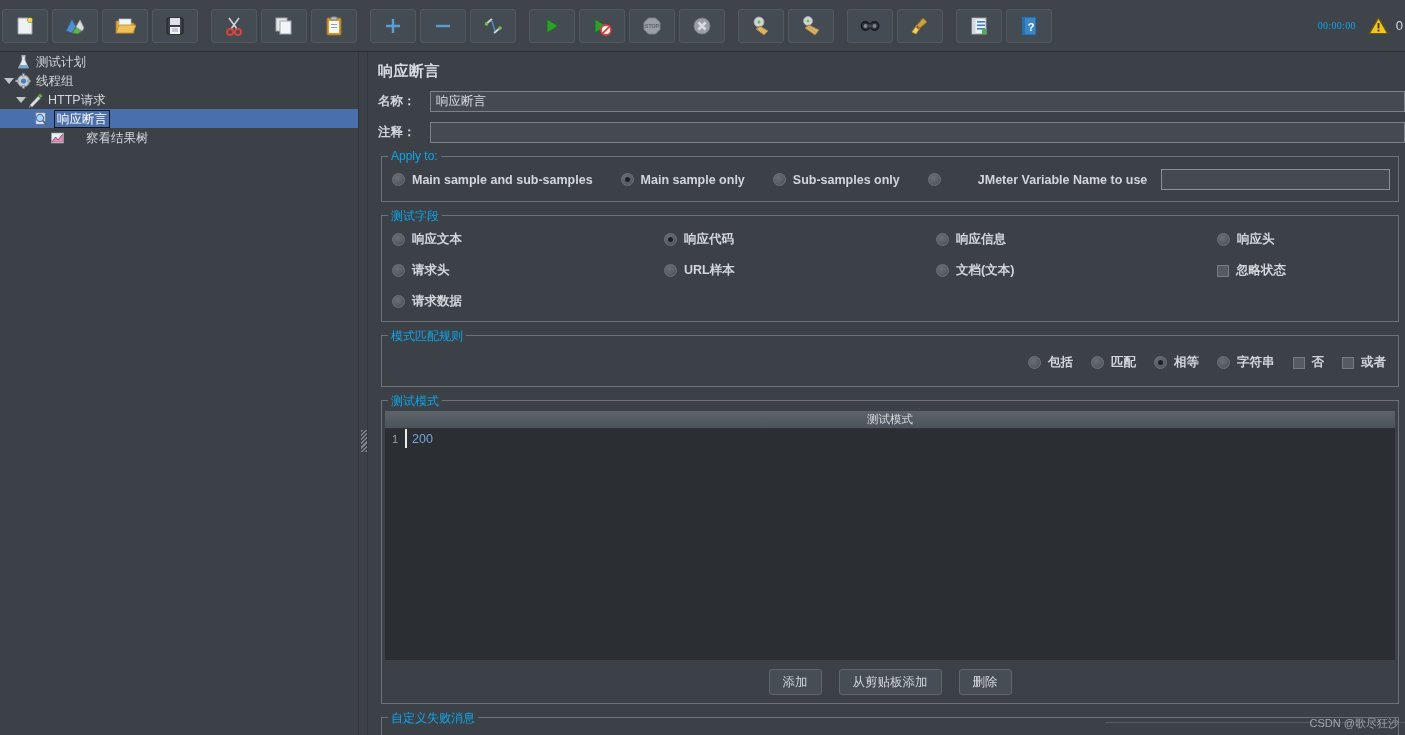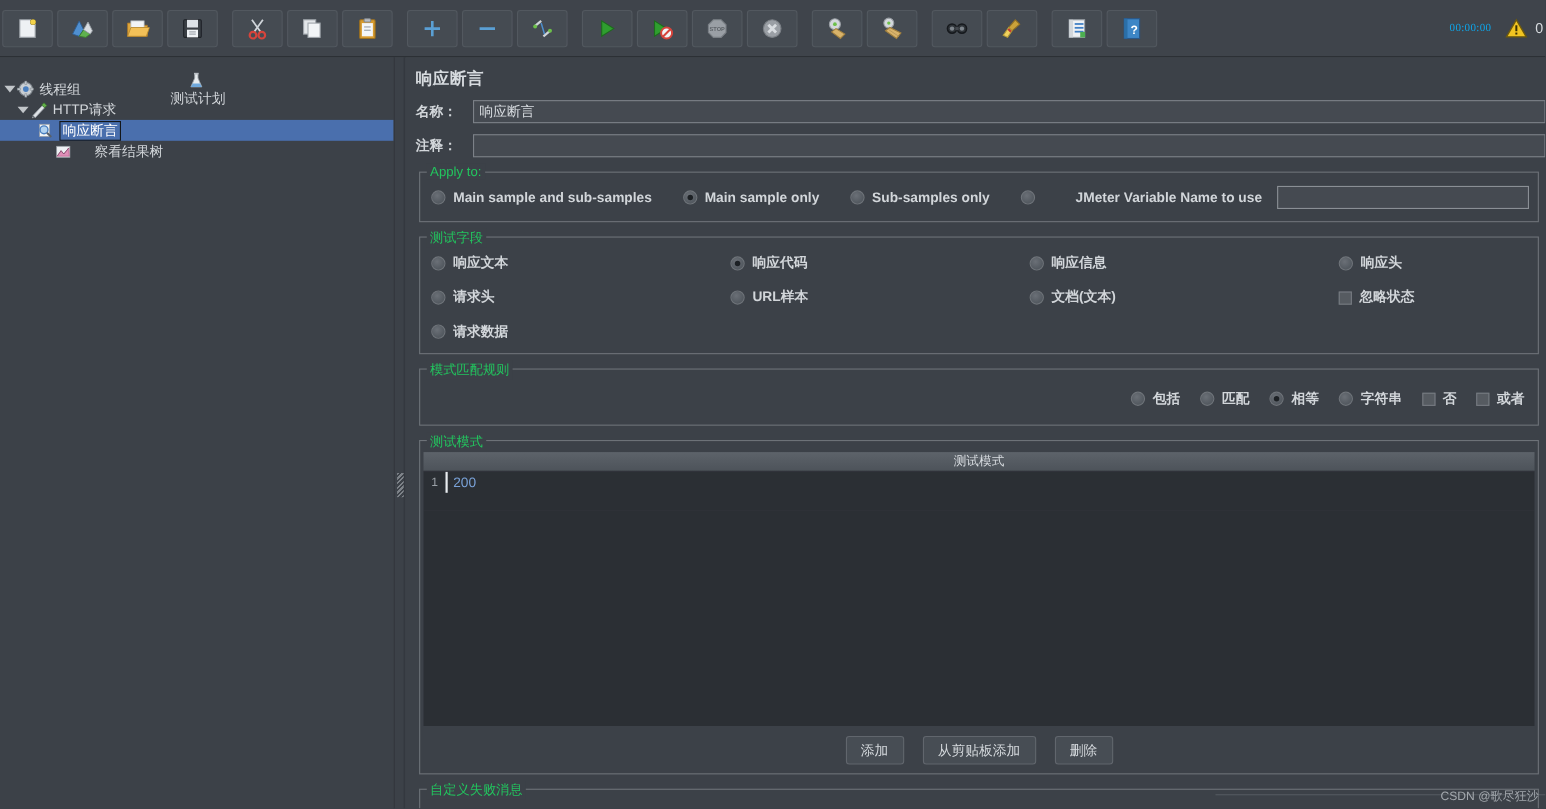--- a/index.html
+++ b/index.html
@@ -110,21 +110,21 @@
 
   
   .group {
     position: relative; margin: 13px 0 0 12px;
     border: 1px solid #6d7278;
     padding: 9px 6px 7px 6px;
   }
   .group > .legend {
     position: absolute; top: -8px; left: 6px;
     background: #3c4148; padding: 0 3px;
-    font-size: 12px; color: #22c55e;
+    font-size: 12px; color: #0ea5e9;
   }
   .opt { display: flex; align-items: center; gap: 7px; white-space: nowrap; }
   .opt-label { font-size: 12.5px; font-weight: bold; color: #d2d6da; }
   .opt-label.cn { font-weight: bold; }
 
   .radio {
     width: 13px; height: 13px; border-radius: 50%;
     background: radial-gradient(circle at 40% 35%, #6b7077 0%, #565c63 60%, #4a5057 100%);
     border: 1px solid #6f747a;
     display: flex; align-items: center; justify-content: center;
@@ -400,21 +400,21 @@
           <rect x="9.6" y="7" width="1.8" height="5.4" fill="#3a3000"></rect>
           <rect x="9.6" y="13.6" width="1.8" height="1.8" fill="#3a3000"></rect>
         </svg>
         <span class="warn-count">0</span>
       </div>
     </div>
   </div>
 
   <div class="tree-pane">
 
-    <div class="tree-row" style="padding-left:2px;flex-direction:column;">
+    <div class="tree-row" style="padding-left:2px;">
       <span class="tw"></span>
       <span class="tree-ico">
         <svg width="17" height="16" viewBox="0 0 17 16">
           <path d="M7 2h3v4l3.5 8H3.5L7 6z" fill="#e8ecef" stroke="#9aa0a6" stroke-width=".8"></path>
           <path d="M5.2 11h6.6l1.7 3H3.5z" fill="#6fa8dc"></path>
           <rect x="6.4" y="1.2" width="4.2" height="1.4" fill="#b9bec4"></rect>
         </svg>
       </span>
       <span class="tree-label">测试计划</span>
     </div>

